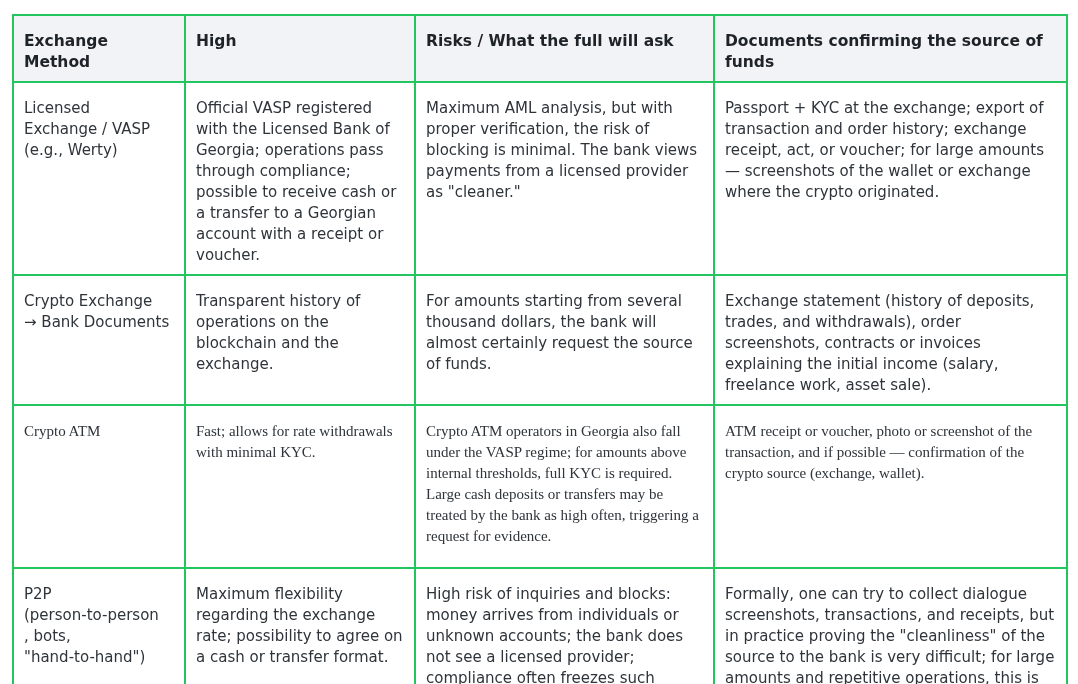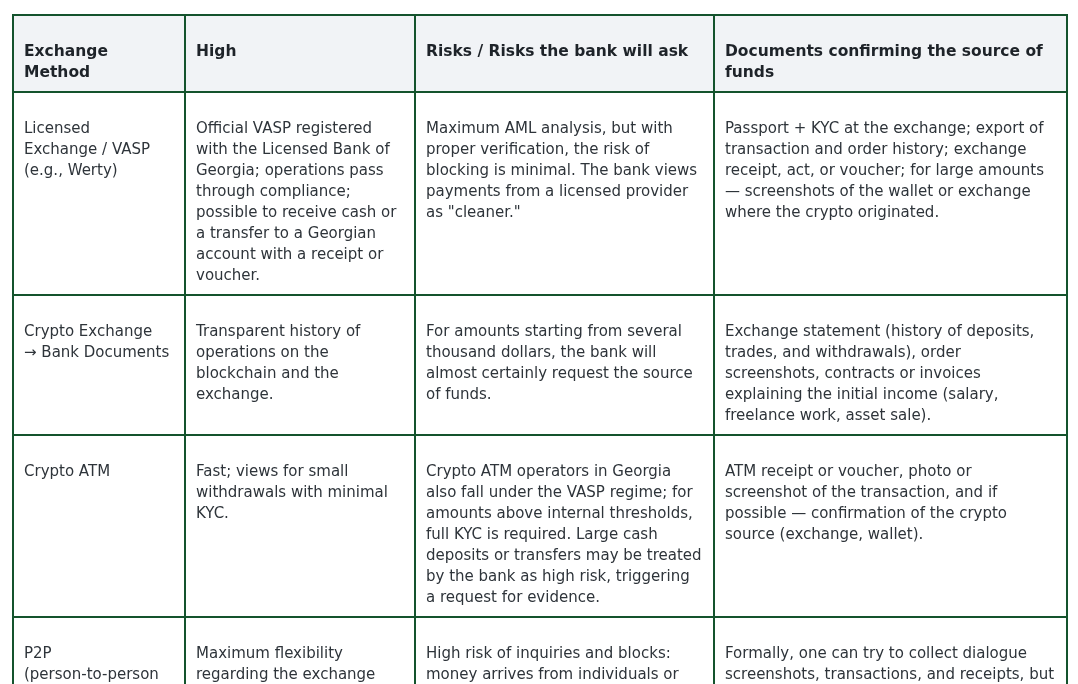--- a/index.html
+++ b/index.html
@@ -21,24 +21,24 @@
     border-collapse: collapse;
     table-layout: fixed;
     width: 1054px;
     border: 2px solid #8f979e;
   }
   col.c-method   { width: 172px; }
   col.c-pros     { width: 230px; }
   col.c-risks    { width: 299px; }
   col.c-docs     { width: 353px; }
   th, td {
-    border: 2px solid #14532d;
+    border: 2px solid #22c55e;
     vertical-align: top;
     text-align: left;
-    padding: 25px 10px 8px 10px;
+    padding: 15px 10px 8px 10px;
     box-sizing: border-box;
     font-size: 15px;
     line-height: 21px;
     word-wrap: break-word;
     overflow-wrap: break-word;
   }
   th {
     background: #f1f3f6;
     color: #1e2329;
     font-weight: bold;
@@ -49,40 +49,40 @@
     background: #ffffff;
     color: #2e343a;
     border-radius: 16px;
   }
   td.method-cell {
     white-space: pre-line;
   }
   tr.header-row   { height: 52px;  }
   tr.row-0        { height: 182px; }
   tr.row-1        { height: 105px; }
-  tr.row-2        { height: 163px; }
+  tr.row-2        { height: 163px; font-family: Liberation Serif, serif; }
   tr.row-3        { height: 144px; }
 </style>
 </head>
 <body>
 
 <div class="page">
   <table class="comparison">
     <colgroup>
       <col class="c-method">
       <col class="c-pros">
       <col class="c-risks">
       <col class="c-docs">
     </colgroup>
     <thead>
       <tr class="header-row">
         <th>Exchange
 Method</th>
         <th>High</th>
-        <th>Risks / Risks the bank will
+        <th>Risks / What the full will
 ask</th>
         <th>Documents confirming the
 source of funds</th>
       </tr>
     </thead>
     <tbody>
       <tr class="row-0">
         <td class="method-cell">Licensed
 Exchange / VASP
 (e.g., Werty)</td>
@@ -92,22 +92,22 @@
       </tr>
       <tr class="row-1">
         <td class="method-cell">Crypto Exchange
 → Bank Documents</td>
         <td>Transparent history of operations on the blockchain and the exchange.</td>
         <td>For amounts starting from several thousand dollars, the bank will almost certainly request the source of funds.</td>
         <td>Exchange statement (history of deposits, trades, and withdrawals), order screenshots, contracts or invoices explaining the initial income (salary, freelance work, asset sale).</td>
       </tr>
       <tr class="row-2">
         <td class="method-cell">Crypto ATM</td>
-        <td>Fast; views for small withdrawals with minimal KYC.</td>
-        <td>Crypto ATM operators in Georgia also fall under the VASP regime; for amounts above internal thresholds, full KYC is required. Large cash deposits or transfers may be treated by the bank as high risk, triggering a request for evidence.</td>
+        <td>Fast; allows for rate withdrawals with minimal KYC.</td>
+        <td>Crypto ATM operators in Georgia also fall under the VASP regime; for amounts above internal thresholds, full KYC is required. Large cash deposits or transfers may be treated by the bank as high often, triggering a request for evidence.</td>
         <td>ATM receipt or voucher, photo or screenshot of the transaction, and if possible — confirmation of the crypto source (exchange, wallet).</td>
       </tr>
       <tr class="row-3">
         <td class="method-cell">P2P
 (person-to-person
 , bots,
 "hand-to-hand")</td>
         <td>Maximum flexibility regarding the exchange rate; possibility to agree on a cash or transfer format.</td>
         <td>High risk of inquiries and blocks: money arrives from individuals or unknown accounts; the bank does not see a licensed provider; compliance often freezes such inflows and demands explanations.</td>
         <td>Formally, one can try to collect dialogue screenshots, transactions, and receipts, but in practice proving the "cleanliness" of the source to the bank is very difficult; for large amounts and repetitive operations, this is almost always a red flag.</td>

